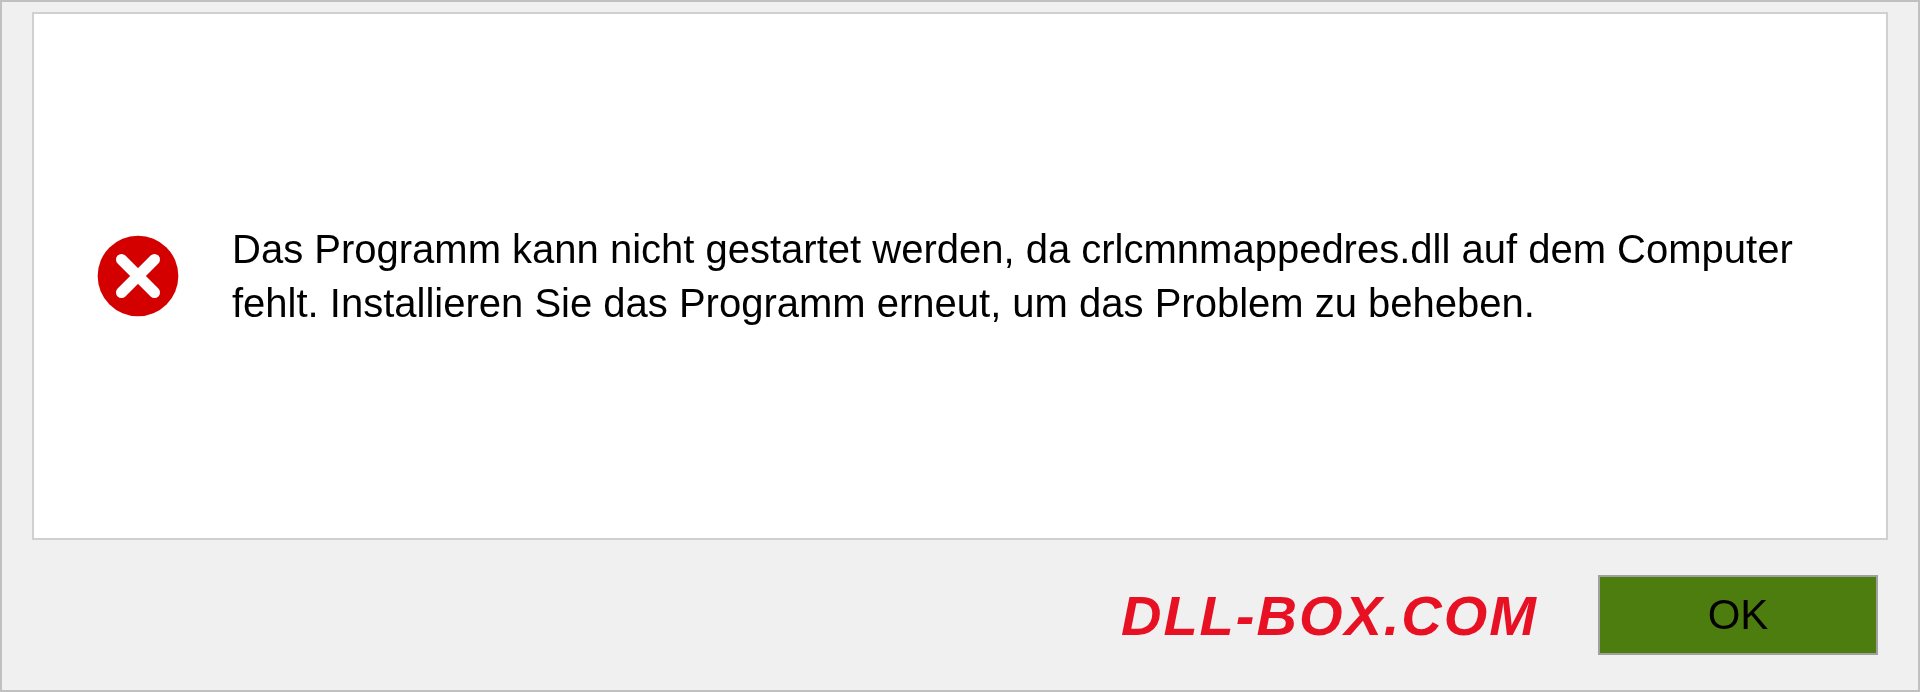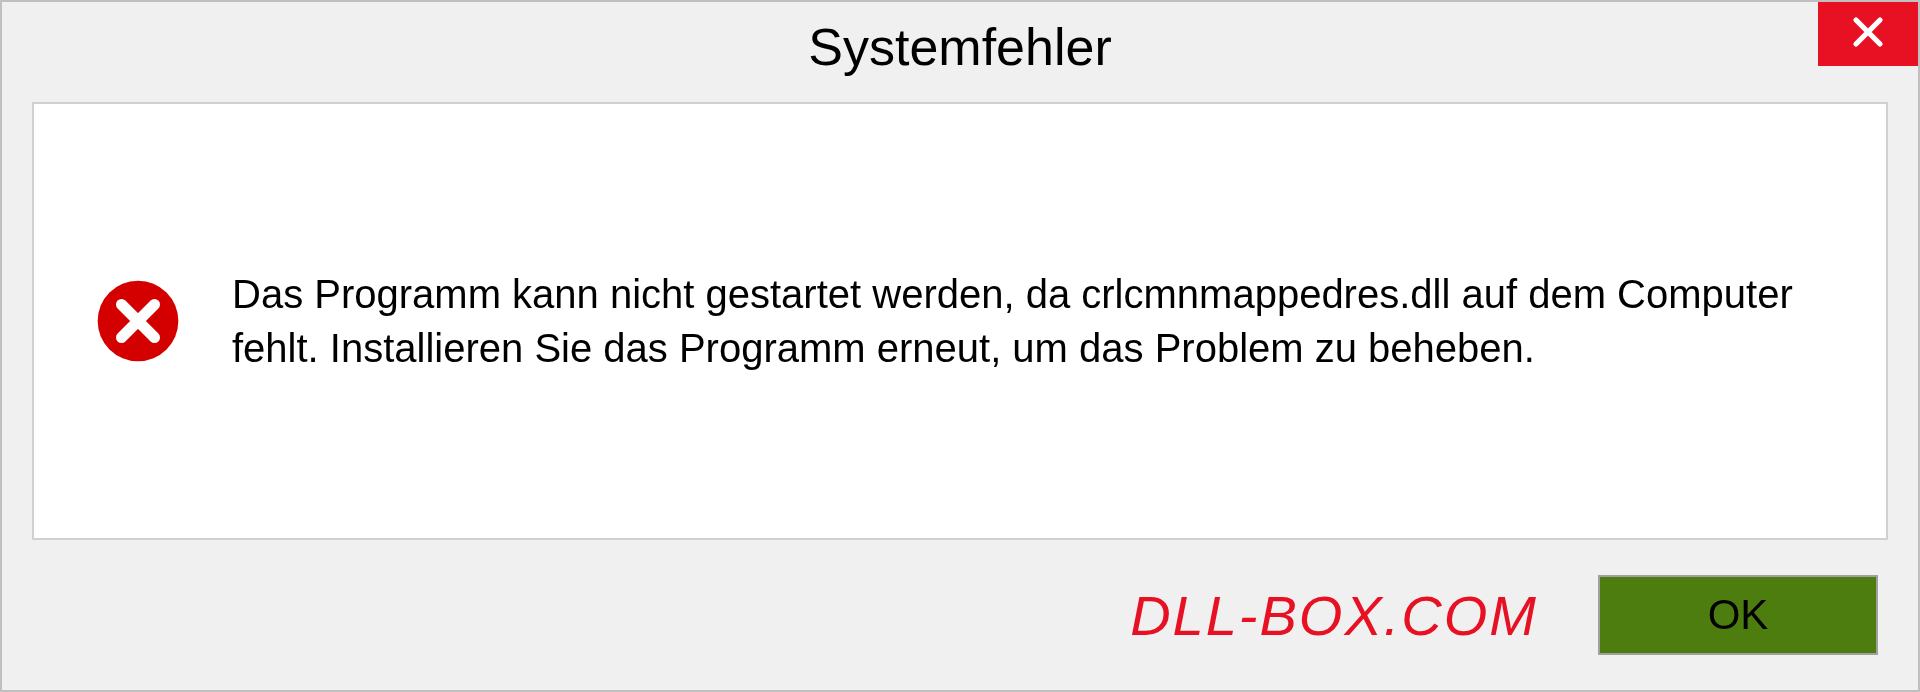--- a/index.html
+++ b/index.html
@@ -81,21 +81,21 @@
       height: 150px;
       display: flex;
       align-items: center;
       justify-content: flex-end;
       padding: 0 40px;
       gap: 60px;
       position: relative;
     }
     .watermark {
       font-size: 56px;
-      font-weight: 400;
+      font-weight: 700;
       color: #e81123;
       letter-spacing: 2px;
       font-style: italic;
       font-family: Arial, sans-serif;
       margin-left: 48px;
     }
     .ok-btn {
       width: 280px;
       height: 80px;
       background: #4d7c0f;
@@ -106,30 +106,20 @@
       align-items: center;
       justify-content: center;
       cursor: pointer;
       font-family: inherit;
     }
   </style>
 </head>
 <body>
 
 <div class="dialog">
-  <div class="titlebar">
-    <div class="title-text">Systemfehler</div>
-    <div class="close-btn">
-      <span>
-        <svg viewBox="0 0 24 24">
-          <path d="M4 4 L20 20 M20 4 L4 20" stroke="#fff" stroke-width="3.5" stroke-linecap="round" fill="none"></path>
-        </svg>
-      </span>
-    </div>
-  </div>
 
   <div class="content-panel">
     <div class="error-icon">
       <svg viewBox="0 0 48 48">
         <circle cx="24" cy="24" r="22" fill="#d40000"></circle>
         <circle cx="24" cy="24" r="22" fill="none" stroke="#fff" stroke-width="0"></circle>
         <path d="M15 15 L33 33 M33 15 L15 33" stroke="#fff" stroke-width="6" stroke-linecap="round" fill="none"></path>
       </svg>
     </div>
     <div class="message-text">Das Programm kann nicht gestartet werden, da crlcmnmappedres.dll auf dem Computer fehlt. Installieren Sie das Programm erneut, um das Problem zu beheben.</div>

